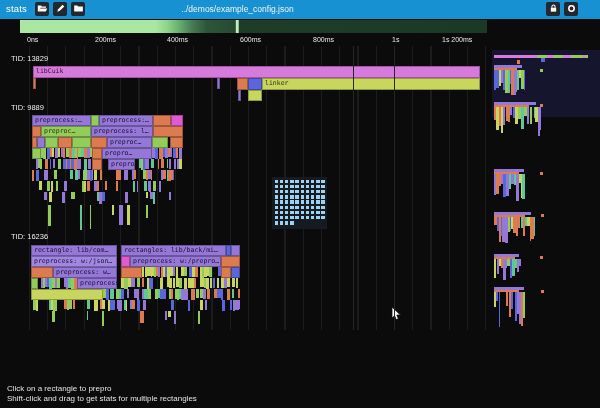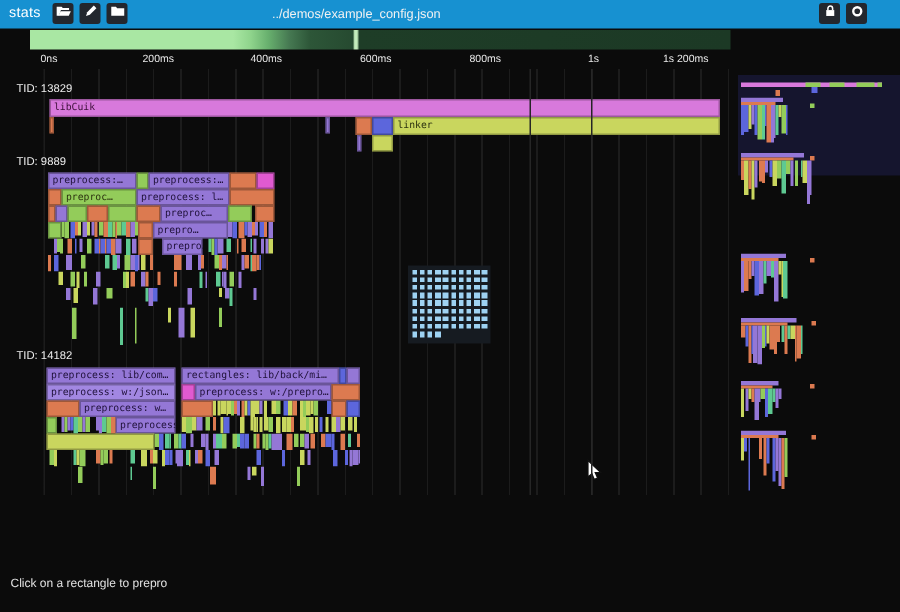--- a/index.html
+++ b/index.html
@@ -84,21 +84,21 @@
       <div class="abs" style="left: 240px; top: 36px; font-size: 7px; color: rgb(233, 233, 233);">600ms</div>
       <div class="abs" style="left: 313px; top: 36px; font-size: 7px; color: rgb(233, 233, 233);">800ms</div>
       <div class="abs" style="left: 392px; top: 36px; font-size: 7px; color: rgb(233, 233, 233);">1s</div>
       <div class="abs" style="left: 442px; top: 36px; font-size: 7px; color: rgb(233, 233, 233);">1s 200ms</div>
     </div>
 
   <div id="grid"></div>
   <div id="tracks">
       <div class="abs" style="left: 11px; top: 54px; font-size: 7.5px; color: rgb(237, 237, 237);">TID: 13829</div>
       <div class="abs" style="left: 11px; top: 103px; font-size: 7.5px; color: rgb(237, 237, 237);">TID: 9889</div>
-      <div class="abs" style="left: 11px; top: 232px; font-size: 7.5px; color: rgb(237, 237, 237);">TID: 14182</div>
+      <div class="abs" style="left: 11px; top: 232px; font-size: 7.5px; color: rgb(237, 237, 237);">TID: 16236</div>
     </div>
   <div id="bars">
       <div class="bar" style="left: 33px; top: 66px; width: 447px; height: 12px; background: rgb(216, 121, 220); color: rgb(60, 16, 56);">libCuik</div>
       <div class="bar" style="left: 33px; top: 78px; width: 2px; height: 11px; background: rgb(220, 122, 80);"></div>
       <div class="bar" style="left: 217px; top: 78px; width: 2px; height: 11px; background: rgb(148, 119, 214);"></div>
       <div class="bar" style="left: 237px; top: 78px; width: 11px; height: 12px; background: rgb(220, 122, 80);"></div>
       <div class="bar" style="left: 248px; top: 78px; width: 14px; height: 12px; background: rgb(92, 102, 220);"></div>
       <div class="bar" style="left: 262px; top: 78px; width: 218px; height: 12px; background: rgb(201, 214, 94); color: rgb(44, 50, 16);">linker</div>
       <div class="bar" style="left: 248px; top: 90px; width: 14px; height: 11px; background: rgb(201, 214, 94);"></div>
       <div class="bar" style="left: 238px; top: 90px; width: 2px; height: 11px; background: rgb(148, 119, 214);"></div>
@@ -118,21 +118,21 @@
       <div class="bar" style="left: 72px; top: 137px; width: 19px; height: 11px; background: rgb(147, 204, 90);"></div>
       <div class="bar" style="left: 91px; top: 137px; width: 16px; height: 11px; background: rgb(220, 122, 80);"></div>
       <div class="bar" style="left: 107px; top: 137px; width: 45px; height: 11px; background: rgb(148, 119, 214); color: rgb(30, 16, 56);">preproc…</div>
       <div class="bar" style="left: 152px; top: 137px; width: 16px; height: 11px; background: rgb(147, 204, 90);"></div>
       <div class="bar" style="left: 170px; top: 137px; width: 13px; height: 11px; background: rgb(220, 122, 80);"></div>
       <div class="bar" style="left: 32px; top: 148px; width: 9px; height: 11px; background: rgb(147, 204, 90);"></div>
       <div class="bar" style="left: 92px; top: 148px; width: 10px; height: 11px; background: rgb(220, 122, 80);"></div>
       <div class="bar" style="left: 102px; top: 148px; width: 50px; height: 11px; background: rgb(148, 119, 214); color: rgb(30, 16, 56);">prepro…</div>
       <div class="bar" style="left: 92px; top: 159px; width: 10px; height: 11px; background: rgb(220, 122, 80);"></div>
       <div class="bar" style="left: 108px; top: 159px; width: 27px; height: 11px; background: rgb(148, 119, 214); color: rgb(30, 16, 56);">prepro…</div>
-      <div class="bar" style="left: 31px; top: 245px; width: 86px; height: 11px; background: rgb(148, 119, 214); color: rgb(30, 16, 56);">preprocess: lib/com…</div>
+      <div class="bar" style="left: 31px; top: 245px; width: 86px; height: 11px; background: rgb(148, 119, 214); color: rgb(30, 16, 56);">rectangle: lib/com…</div>
       <div class="bar" style="left: 121px; top: 245px; width: 105px; height: 11px; background: rgb(148, 119, 214); color: rgb(30, 16, 56);">rectangles: lib/back/mi…</div>
       <div class="bar" style="left: 226px; top: 245px; width: 5px; height: 11px; background: rgb(92, 102, 220);"></div>
       <div class="bar" style="left: 231px; top: 245px; width: 9px; height: 11px; background: rgb(148, 119, 214);"></div>
       <div class="bar" style="left: 31px; top: 256px; width: 86px; height: 11px; background: rgb(162, 135, 226); color: rgb(30, 16, 56);">preprocess: w:/json…</div>
       <div class="bar" style="left: 121px; top: 256px; width: 9px; height: 11px; background: rgb(224, 90, 208);"></div>
       <div class="bar" style="left: 130px; top: 256px; width: 91px; height: 11px; background: rgb(148, 119, 214); color: rgb(30, 16, 56);">preprocess: w:/prepro…</div>
       <div class="bar" style="left: 221px; top: 256px; width: 19px; height: 11px; background: rgb(220, 122, 80);"></div>
       <div class="bar" style="left: 31px; top: 267px; width: 22px; height: 11px; background: rgb(220, 122, 80);"></div>
       <div class="bar" style="left: 53px; top: 267px; width: 64px; height: 11px; background: rgb(148, 119, 214); color: rgb(30, 16, 56);">preprocess: w…</div>
       <div class="bar" style="left: 121px; top: 267px; width: 21px; height: 11px; background: rgb(220, 122, 80);"></div>
@@ -652,20 +652,21 @@
         <div style="position: absolute; left: 16.6986px; top: 5px; width: 1.82481px; height: 17.088px; background: rgb(92, 102, 220);"></div>
         <div style="position: absolute; left: 21.0309px; top: 5px; width: 1.72332px; height: 28.6539px; background: rgb(92, 102, 220);"></div>
         <div style="position: absolute; left: 22.7542px; top: 5px; width: 2.25822px; height: 21.7302px; background: rgb(148, 119, 214);"></div>
         <div style="position: absolute; left: 25.0124px; top: 5px; width: 1.87282px; height: 32.2478px; background: rgb(148, 119, 214);"></div>
         <div style="position: absolute; left: 26.8852px; top: 5px; width: 1.80969px; height: 34.1469px; background: rgb(220, 122, 80);"></div>
         <div style="position: absolute; left: 28.6949px; top: 5px; width: 2.08494px; height: 25.6985px; background: rgb(147, 204, 90);"></div>
       </div>
     </div>
 
   <div class="footer-line" style="top:384px">Click on a rectangle to prepro</div>
+  <div class="footer-line" style="top:394px">Shift-click and drag to get stats for multiple rectangles</div>
 
   <div id="cursor">
     <svg width="12" height="16" viewBox="0 0 12 16">
         <path d="M1 1 L1 12 L3.6 9.8 L5.2 13.6 L7.4 12.7 L5.8 9 L9.5 9 Z" fill="#fff" stroke="#111" stroke-width="0.8"></path>
       </svg>
   </div>
 <div class="abs" style="left: 353px; top: 46px; width: 1px; height: 284px; background: rgb(38, 38, 38);"></div>
     <div class="abs" style="left: 394px; top: 46px; width: 1px; height: 284px; background: rgb(38, 38, 38);"></div>
   </div>
 

